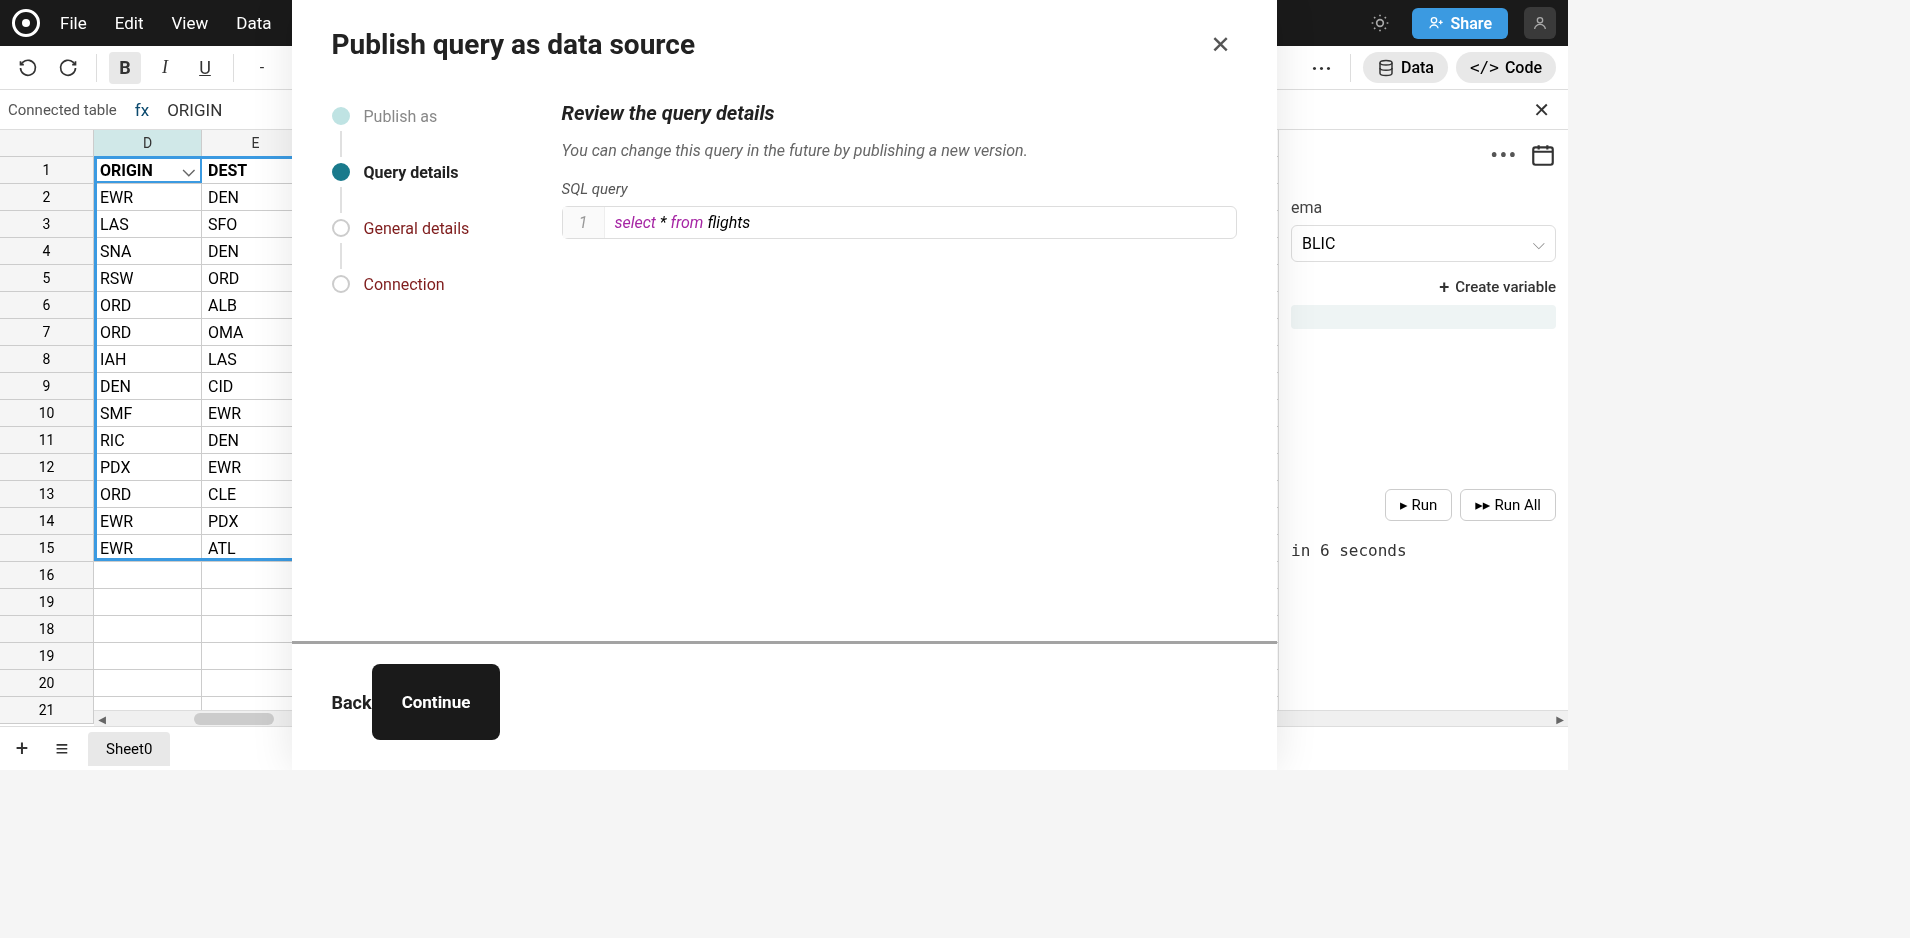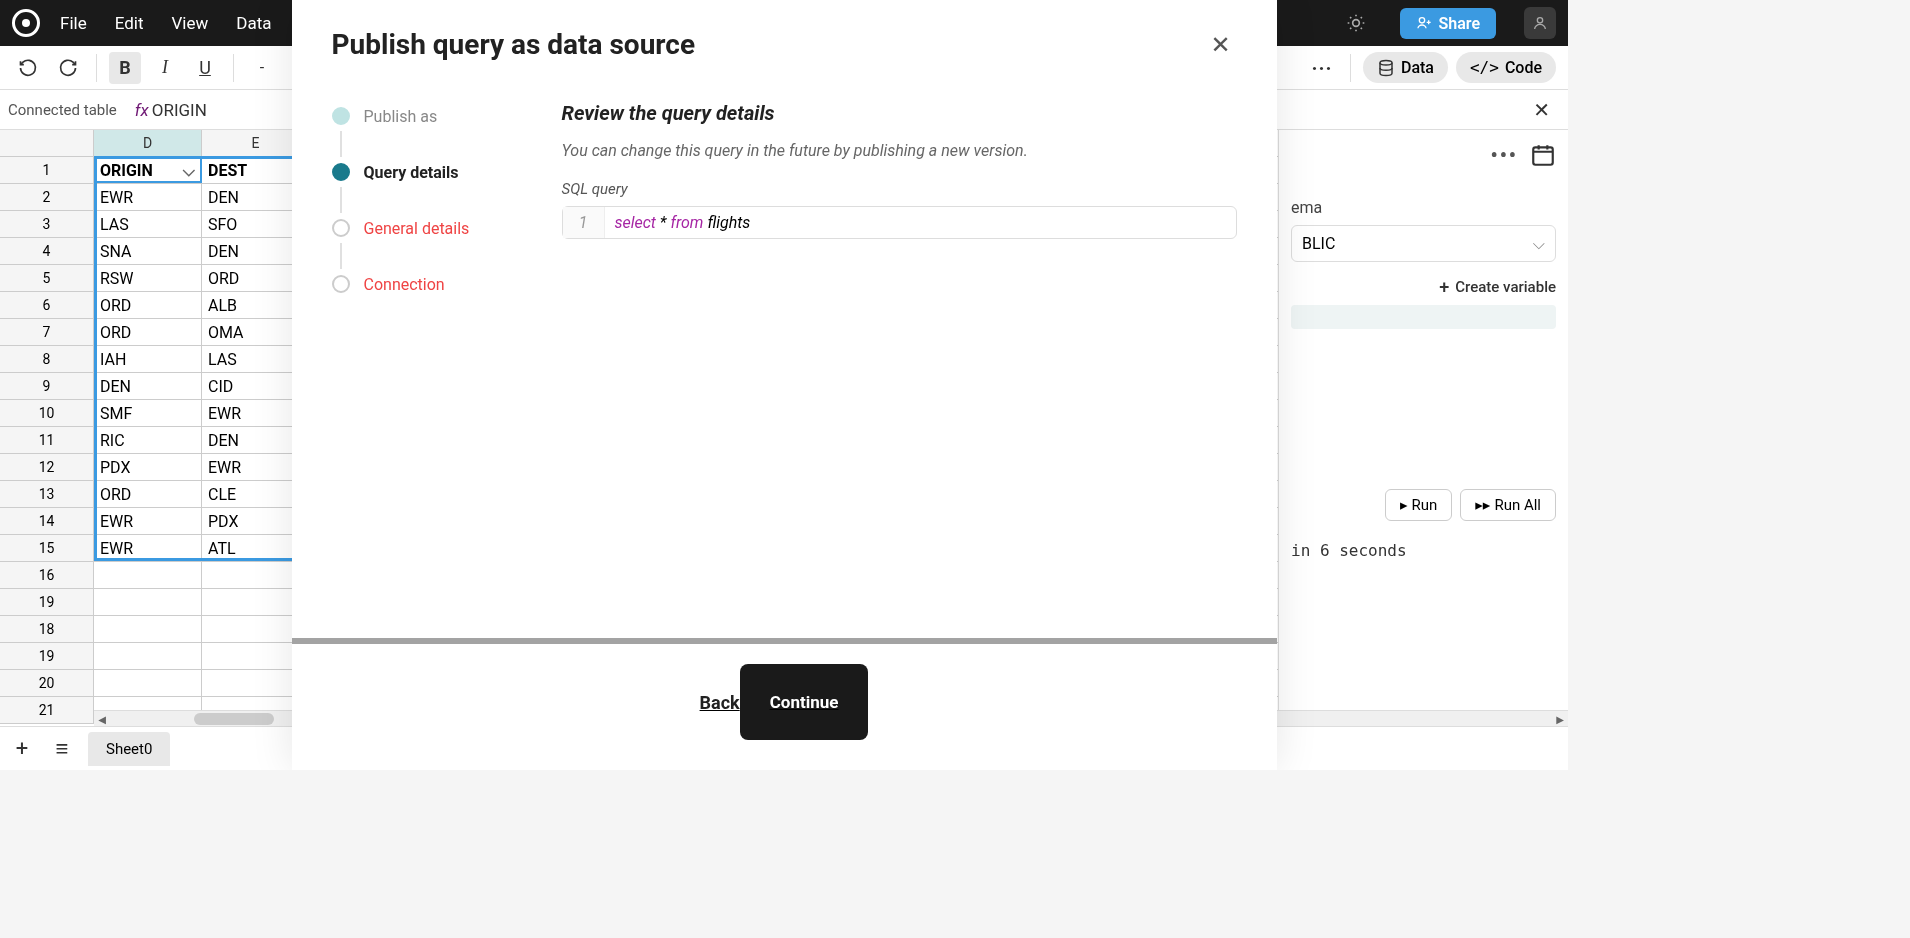--- a/index.html
+++ b/index.html
@@ -4,38 +4,38 @@
   <style>
     * { margin: 0; padding: 0; box-sizing: border-box; font-family: -apple-system, BlinkMacSystemFont, 'Segoe UI', Roboto, sans-serif; }
     body { background: #f5f5f5; overflow: hidden; width: 1568px; height: 770px; position: relative; }
     
     
     .menubar { background: #1a1a1a; height: 46px; display: flex; align-items: center; padding: 0 12px; color: #fff; }
     .logo { width: 28px; height: 28px; border: 3px solid #fff; border-radius: 50%; margin-right: 20px; position: relative; }
     .logo::after { content: ''; position: absolute; width: 8px; height: 8px; background: #fff; border-radius: 50%; top: 50%; left: 50%; transform: translate(-50%, -50%); }
     .menu-items { display: flex; gap: 28px; }
     .menu-item { color: #fff; font-size: 17px; cursor: pointer; }
-    .menubar-right { margin-left: auto; display: flex; align-items: center; gap: 28px; }
+    .menubar-right { margin-left: auto; display: flex; align-items: center; gap: 16px; }
     .icon-btn { width: 32px; height: 32px; display: flex; align-items: center; justify-content: center; cursor: pointer; color: #aaa; }
     .share-btn { background: #3b9ae1; color: #fff; padding: 6px 16px; border-radius: 6px; font-size: 16px; font-weight: 600; display: flex; align-items: center; gap: 6px; cursor: pointer; }
     .avatar-btn { width: 32px; height: 32px; background: #3a3a3a; border-radius: 6px; display: flex; align-items: center; justify-content: center; }
     
     
     .toolbar { background: #fff; height: 44px; border-bottom: 1px solid #ddd; display: flex; align-items: center; padding: 0 12px; gap: 8px; }
     .toolbar-icon { width: 32px; height: 32px; display: flex; align-items: center; justify-content: center; cursor: pointer; color: #333; border-radius: 4px; }
     .toolbar-icon.active { background: #e8e8e8; }
     .toolbar-sep { width: 1px; height: 28px; background: #ddd; margin: 0 4px; }
     .font-size-input { width: 40px; text-align: center; border: none; font-size: 16px; }
     .toolbar-right { margin-left: auto; display: flex; align-items: center; gap: 8px; }
     .pill-btn { padding: 6px 14px; background: #e8e8e8; border-radius: 18px; font-size: 16px; font-weight: 500; display: flex; align-items: center; gap: 6px; cursor: pointer; }
     
     
     .formula-bar { background: #fff; height: 40px; border-bottom: 1px solid #ddd; display: flex; align-items: center; padding: 0 8px; }
     .cell-ref-label { color: #555; font-size: 15px; margin-right: 18px; }
-    .fx-icon { color: #701a75; font-style: italic; margin-right: 3px; font-size: 17px; }
+    .fx-icon { color: #0c4a6e; margin-right: 18px; font-size: 17px; }
     .formula-input { flex: 1; border: none; font-size: 17px; outline: none; color: #333; }
     
     
     .spreadsheet-container { display: flex; height: calc(100% - 46px - 44px - 40px - 44px); }
     .spreadsheet { flex: 1; background: #fff; overflow: hidden; position: relative; }
     .grid-header { display: flex; background: #fff; border-bottom: 1px solid #ccc; }
     .corner-cell { width: 94px; min-width: 94px; height: 26px; border-right: 1px solid #ccc; background: #f5f5f5; }
     .col-header { height: 26px; border-right: 1px solid #ccc; display: flex; align-items: center; justify-content: center; font-size: 14px; color: #333; background: #f5f5f5; }
     .col-header.active { background: #d0e8e8; }
     .grid-body { overflow: auto; }
@@ -76,34 +76,34 @@
     .modal { width: 985px; background: #fff; box-shadow: 0 0 40px rgba(0,0,0,0.1); display: flex; flex-direction: column; position: relative; margin: 0; }
     .modal-header { padding: 28px 40px 20px; display: flex; align-items: center; justify-content: space-between; }
     .modal-title { font-size: 28px; font-weight: 700; color: #222; }
     .modal-close { font-size: 24px; color: #555; cursor: pointer; width: 32px; height: 32px; display: flex; align-items: center; justify-content: center; }
     .modal-body { flex: 1; display: flex; padding: 20px 40px; gap: 40px; }
     .stepper { width: 190px; min-width: 190px; }
     .step-item { display: flex; align-items: center; gap: 14px; height: 30px; }
     .step-circle { width: 18px; height: 18px; border-radius: 50%; border: 2px solid #ccc; }
     .step-circle.done { background: #bfe3e3; border-color: #bfe3e3; }
     .step-circle.active { background: #1a7a8c; border-color: #1a7a8c; }
-    .step-label { font-size: 16px; color: #ef4444; }
+    .step-label { font-size: 16px; color: #7f1d1d; }
     .step-item.done .step-label { color: #888; }
     .step-item.active .step-label { color: #222; font-weight: 700; }
     .step-connector { width: 2px; height: 26px; background: #e0e0e0; margin-left: 8px; }
     .modal-content { flex: 1; font-style: italic; }
     .content-title { font-size: 20px; font-weight: 700; margin-bottom: 16px; color: #222; }
     .content-desc { font-size: 16px; color: #666; margin-bottom: 20px; }
     .field-label { font-size: 15px; color: #555; margin-bottom: 8px; }
     .code-block { border: 1px solid #ddd; border-radius: 6px; display: flex; font-family: 'Menlo', 'Monaco', monospace; font-size: 16px; }
     .code-gutter { width: 42px; text-align: center; padding: 6px 0; color: #999; border-right: 1px solid #eee; background: #fafafa; }
     .code-content { padding: 6px 10px; flex: 1; }
     .kw { color: #a626a4; }
     .fn { color: #a626a4; }
-    .modal-footer { padding: 20px 40px 30px; display: flex; justify-content: center; align-items: center; border-top: 6px solid #a3a3a3; margin-top: auto; text-decoration: underline; }
+    .modal-footer { padding: 20px 40px 30px; display: flex; justify-content: flex-start; align-items: center; border-top: 3px solid #a3a3a3; margin-top: auto; }
     .back-btn { font-size: 18px; font-weight: 700; cursor: pointer; color: #222; background: none; border: none; }
     .continue-btn { background: #1a1a1a; color: #fff; padding: 28px 30px; border-radius: 8px; font-size: 17px; font-weight: 700; cursor: pointer; border: none; }
   </style>
 </head>
 <body>
 
 <div class="menubar">
   <div class="logo"></div>
   <div class="menu-items">
     <span class="menu-item">File</span>

